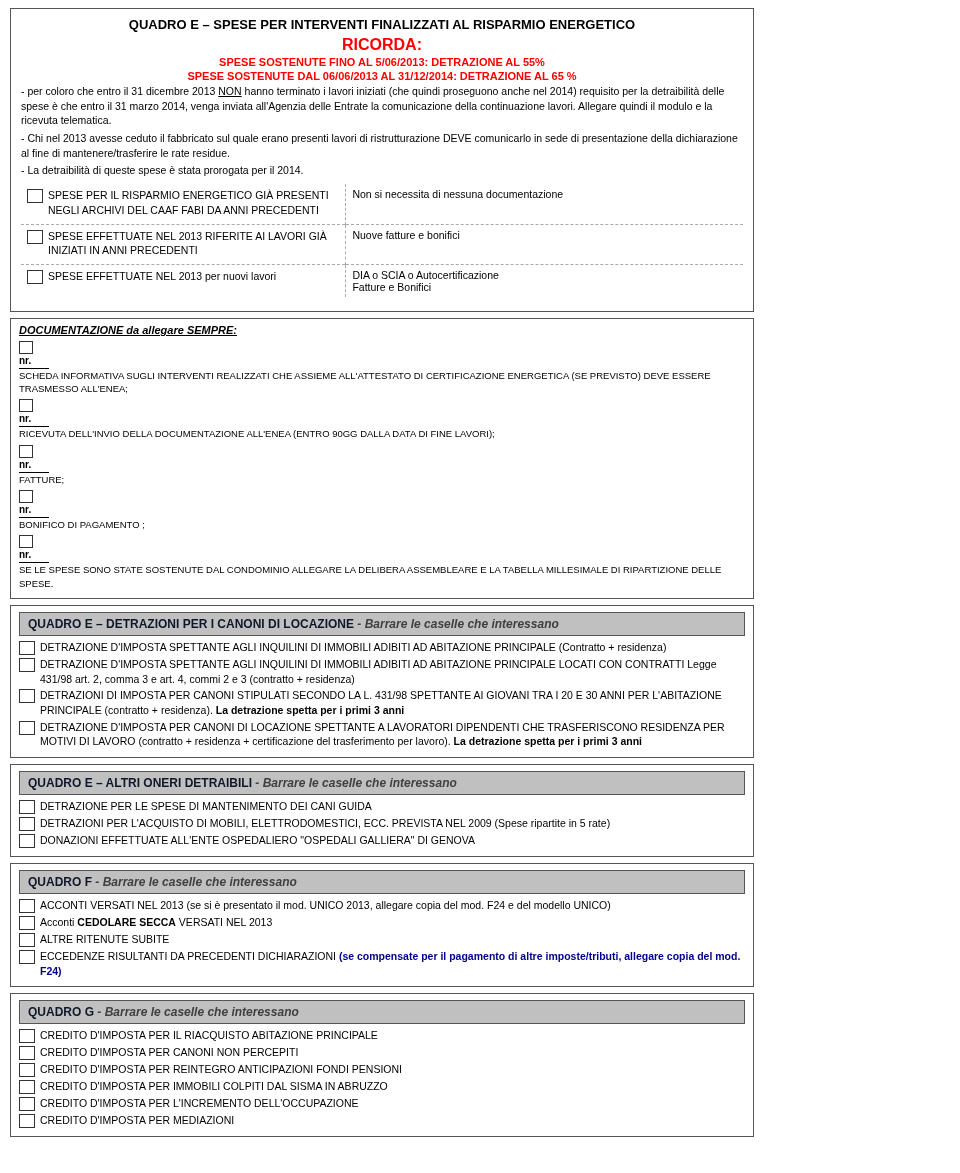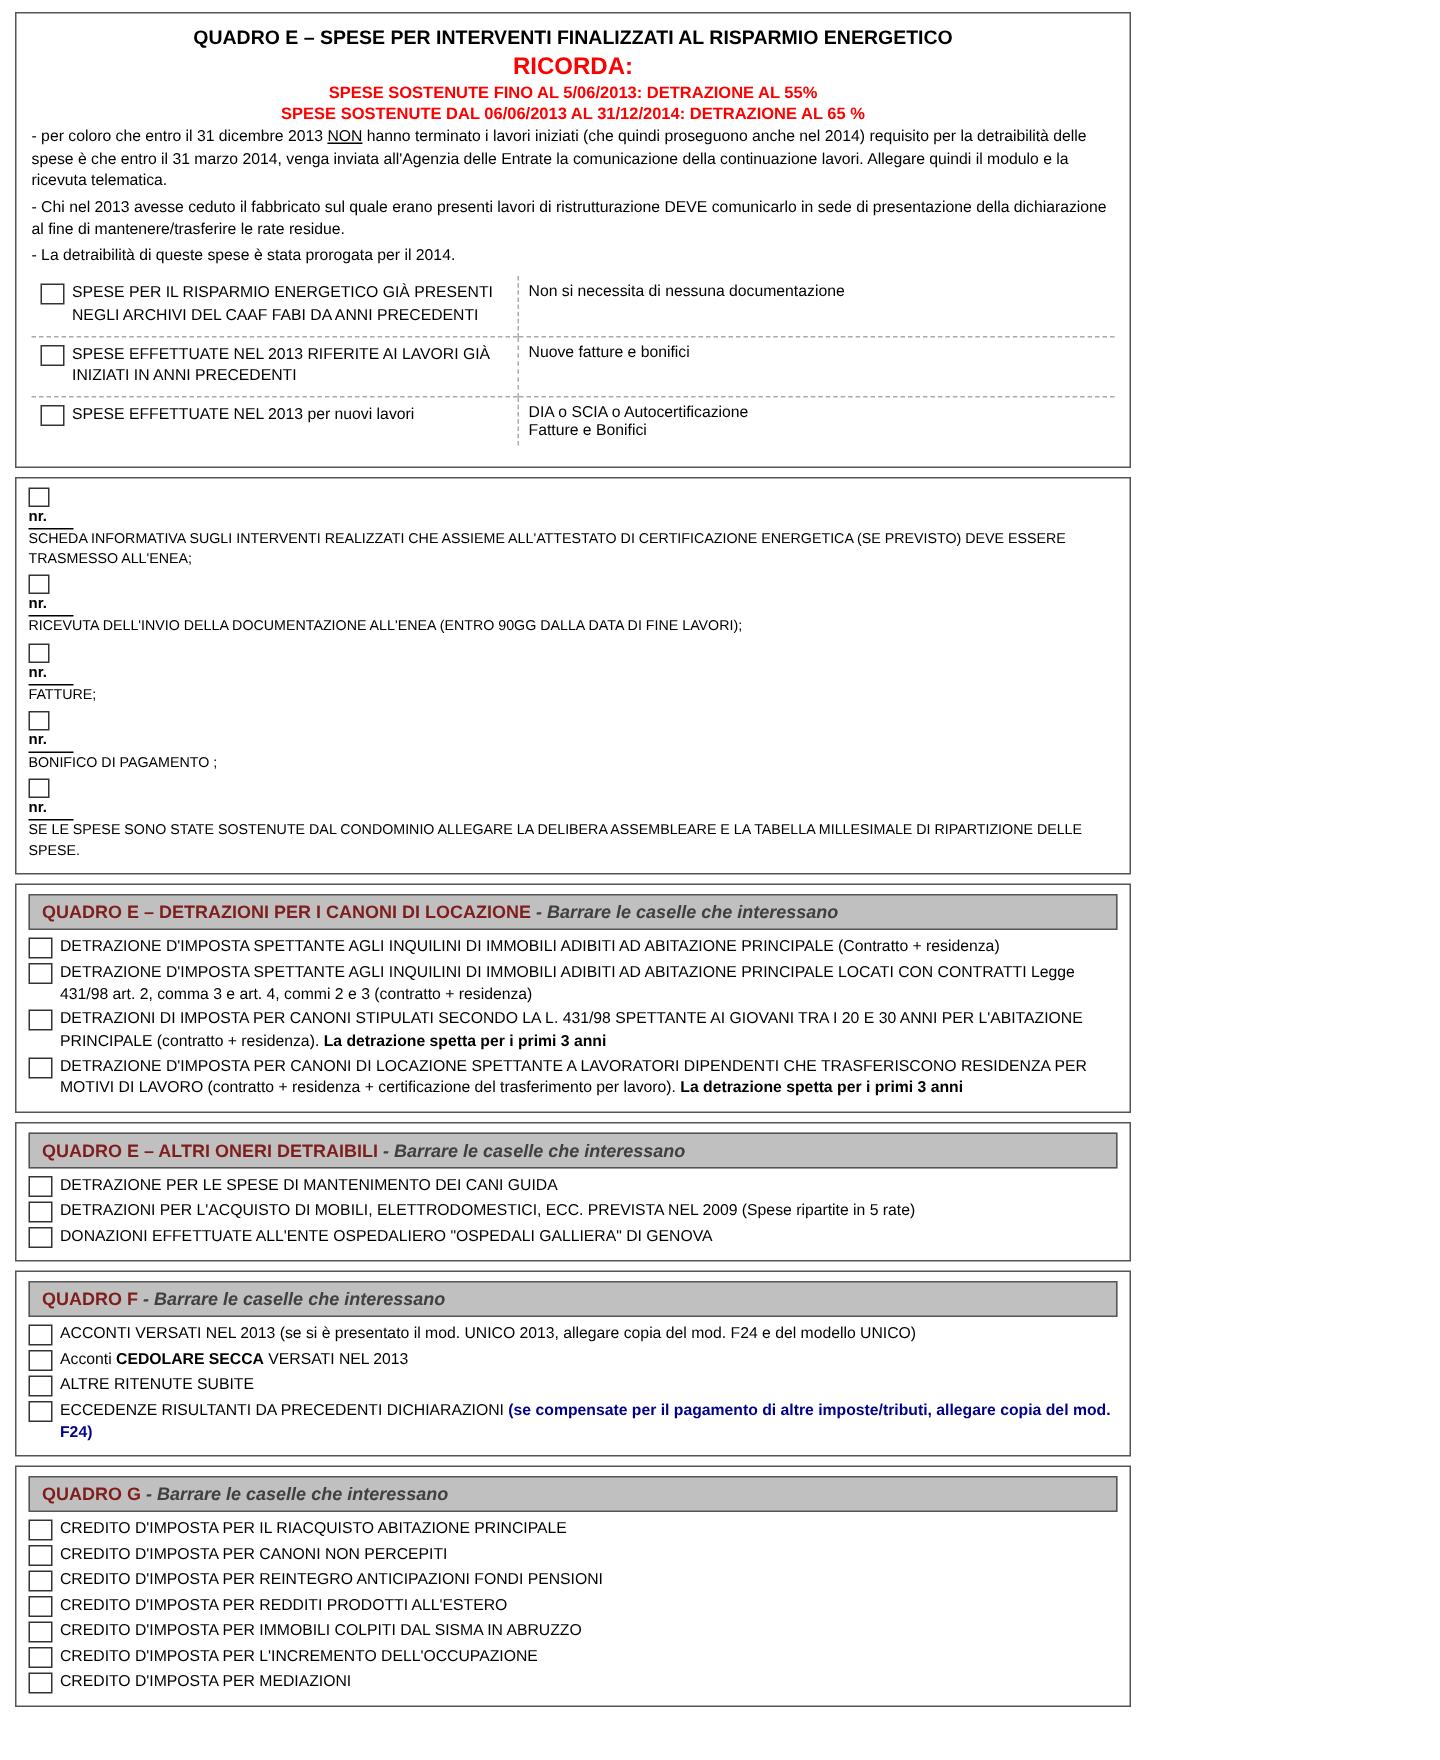--- a/index.html
+++ b/index.html
@@ -31,21 +31,21 @@
       font-size: 12px;
       margin-bottom: 4px;
     }
     .section-header .italic-part {
       font-style: italic;
       color: #404040;
       font-weight: bold;
     }
     .section-header .bold-black {
       font-style: normal;
-      color: #7f1d1d;
+      color: #0f172a;
       font-weight: bold;
     }
 
     
     .top-section {
       border: 1px solid #555;
       padding: 8px 10px;
       margin-bottom: 6px;
     }
     .top-title {
@@ -221,20 +221,23 @@
               <span class="checkbox-text">SPESE EFFETTUATE NEL 2013 per nuovi lavori</span>
             </div>
           </td>
           <td>DIA o SCIA o Autocertificazione<br>Fatture e Bonifici</td>
         </tr>
       </tbody>
     </table>
   </div>
 
   <div class="doc-section">
+    <div class="doc-title">
+      <u><em>DOCUMENTAZIONE da allegare SEMPRE:</em></u>
+    </div>
 
     <div class="nr-row">
       <span class="nr-checkbox"></span>
       <span class="nr-label">nr.</span>
       <span class="nr-blank"></span>
       <span class="nr-text">SCHEDA INFORMATIVA SUGLI INTERVENTI REALIZZATI CHE ASSIEME ALL'ATTESTATO DI CERTIFICAZIONE ENERGETICA (SE PREVISTO) DEVE ESSERE TRASMESSO ALL'ENEA;</span>
     </div>
 
     <div class="nr-row">
       <span class="nr-checkbox"></span>
@@ -346,24 +349,20 @@
     <div class="checkbox-row">
       <span class="checkbox-icon"></span>
       <span class="checkbox-text">CREDITO D'IMPOSTA PER CANONI NON PERCEPITI</span>
     </div>
     <div class="checkbox-row">
       <span class="checkbox-icon"></span>
       <span class="checkbox-text">CREDITO D'IMPOSTA PER REINTEGRO ANTICIPAZIONI FONDI PENSIONI</span>
     </div>
     <div class="checkbox-row">
       <span class="checkbox-icon"></span>
-      <span class="checkbox-text">CREDITO D'IMPOSTA PER REDDITI PRODOTTI ALL'ESTERO</span>
-    </div>
-    <div class="checkbox-row">
-      <span class="checkbox-icon"></span>
       <span class="checkbox-text">CREDITO D'IMPOSTA PER IMMOBILI COLPITI DAL SISMA IN ABRUZZO</span>
     </div>
     <div class="checkbox-row">
       <span class="checkbox-icon"></span>
       <span class="checkbox-text">CREDITO D'IMPOSTA PER L'INCREMENTO DELL'OCCUPAZIONE</span>
     </div>
     <div class="checkbox-row">
       <span class="checkbox-icon"></span>
       <span class="checkbox-text">CREDITO D'IMPOSTA PER MEDIAZIONI</span>
     </div>

